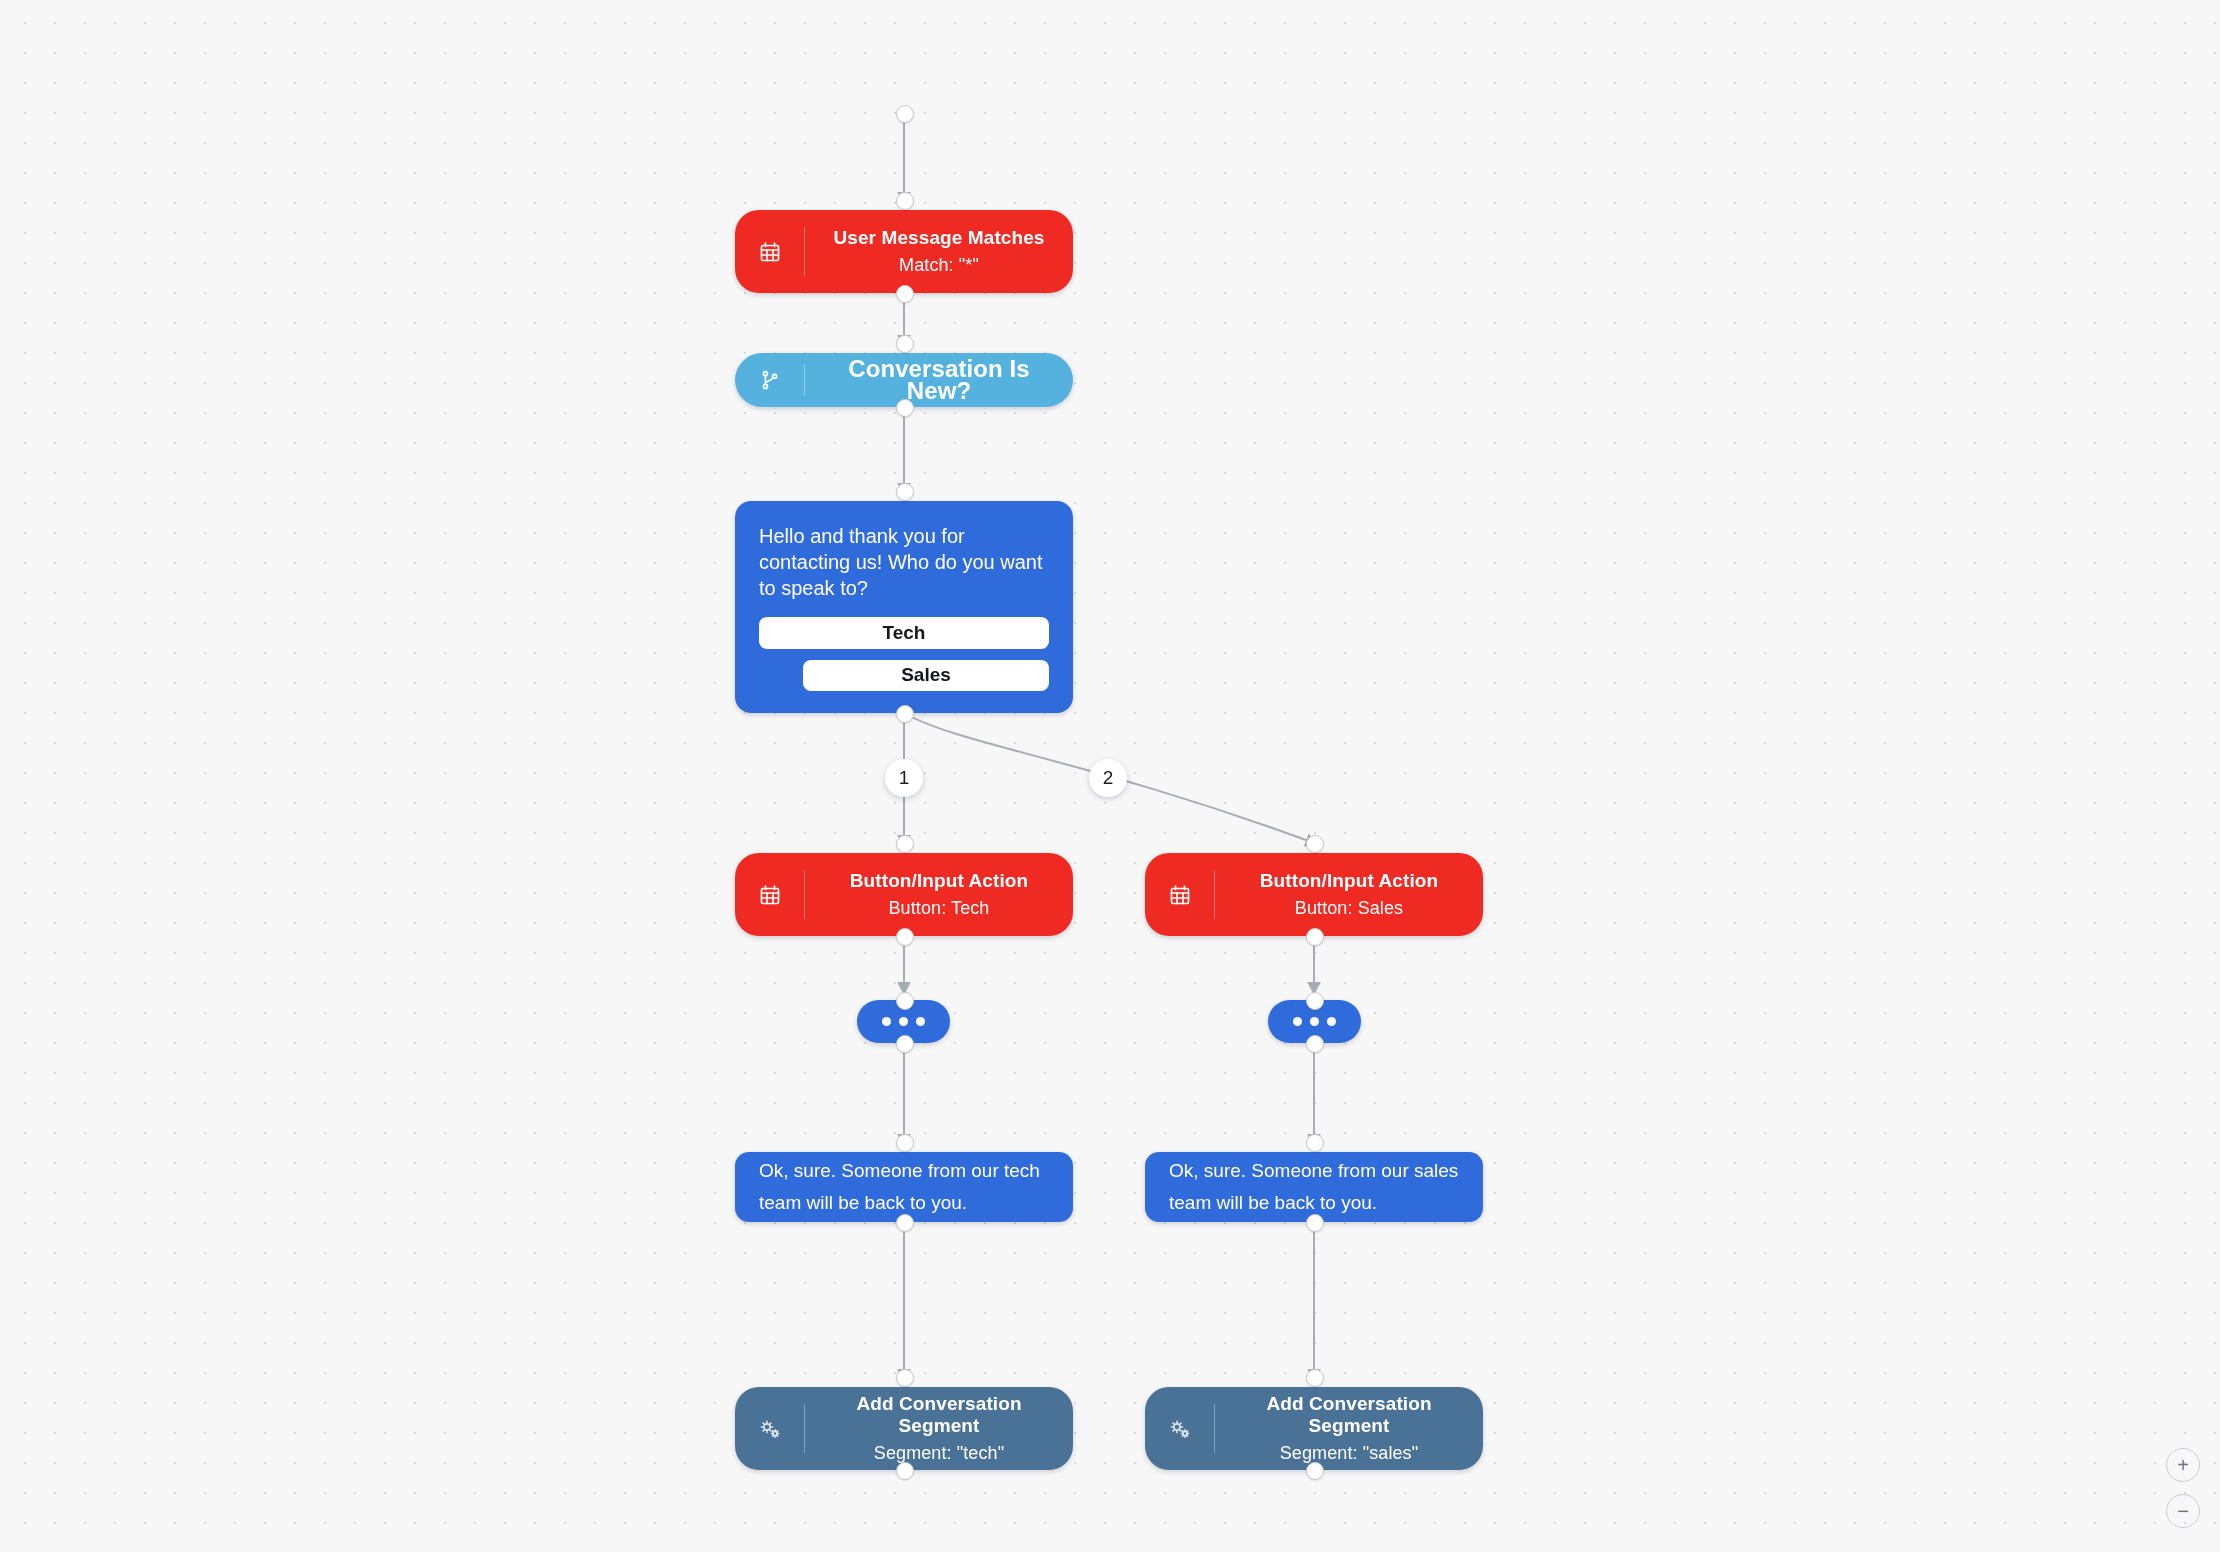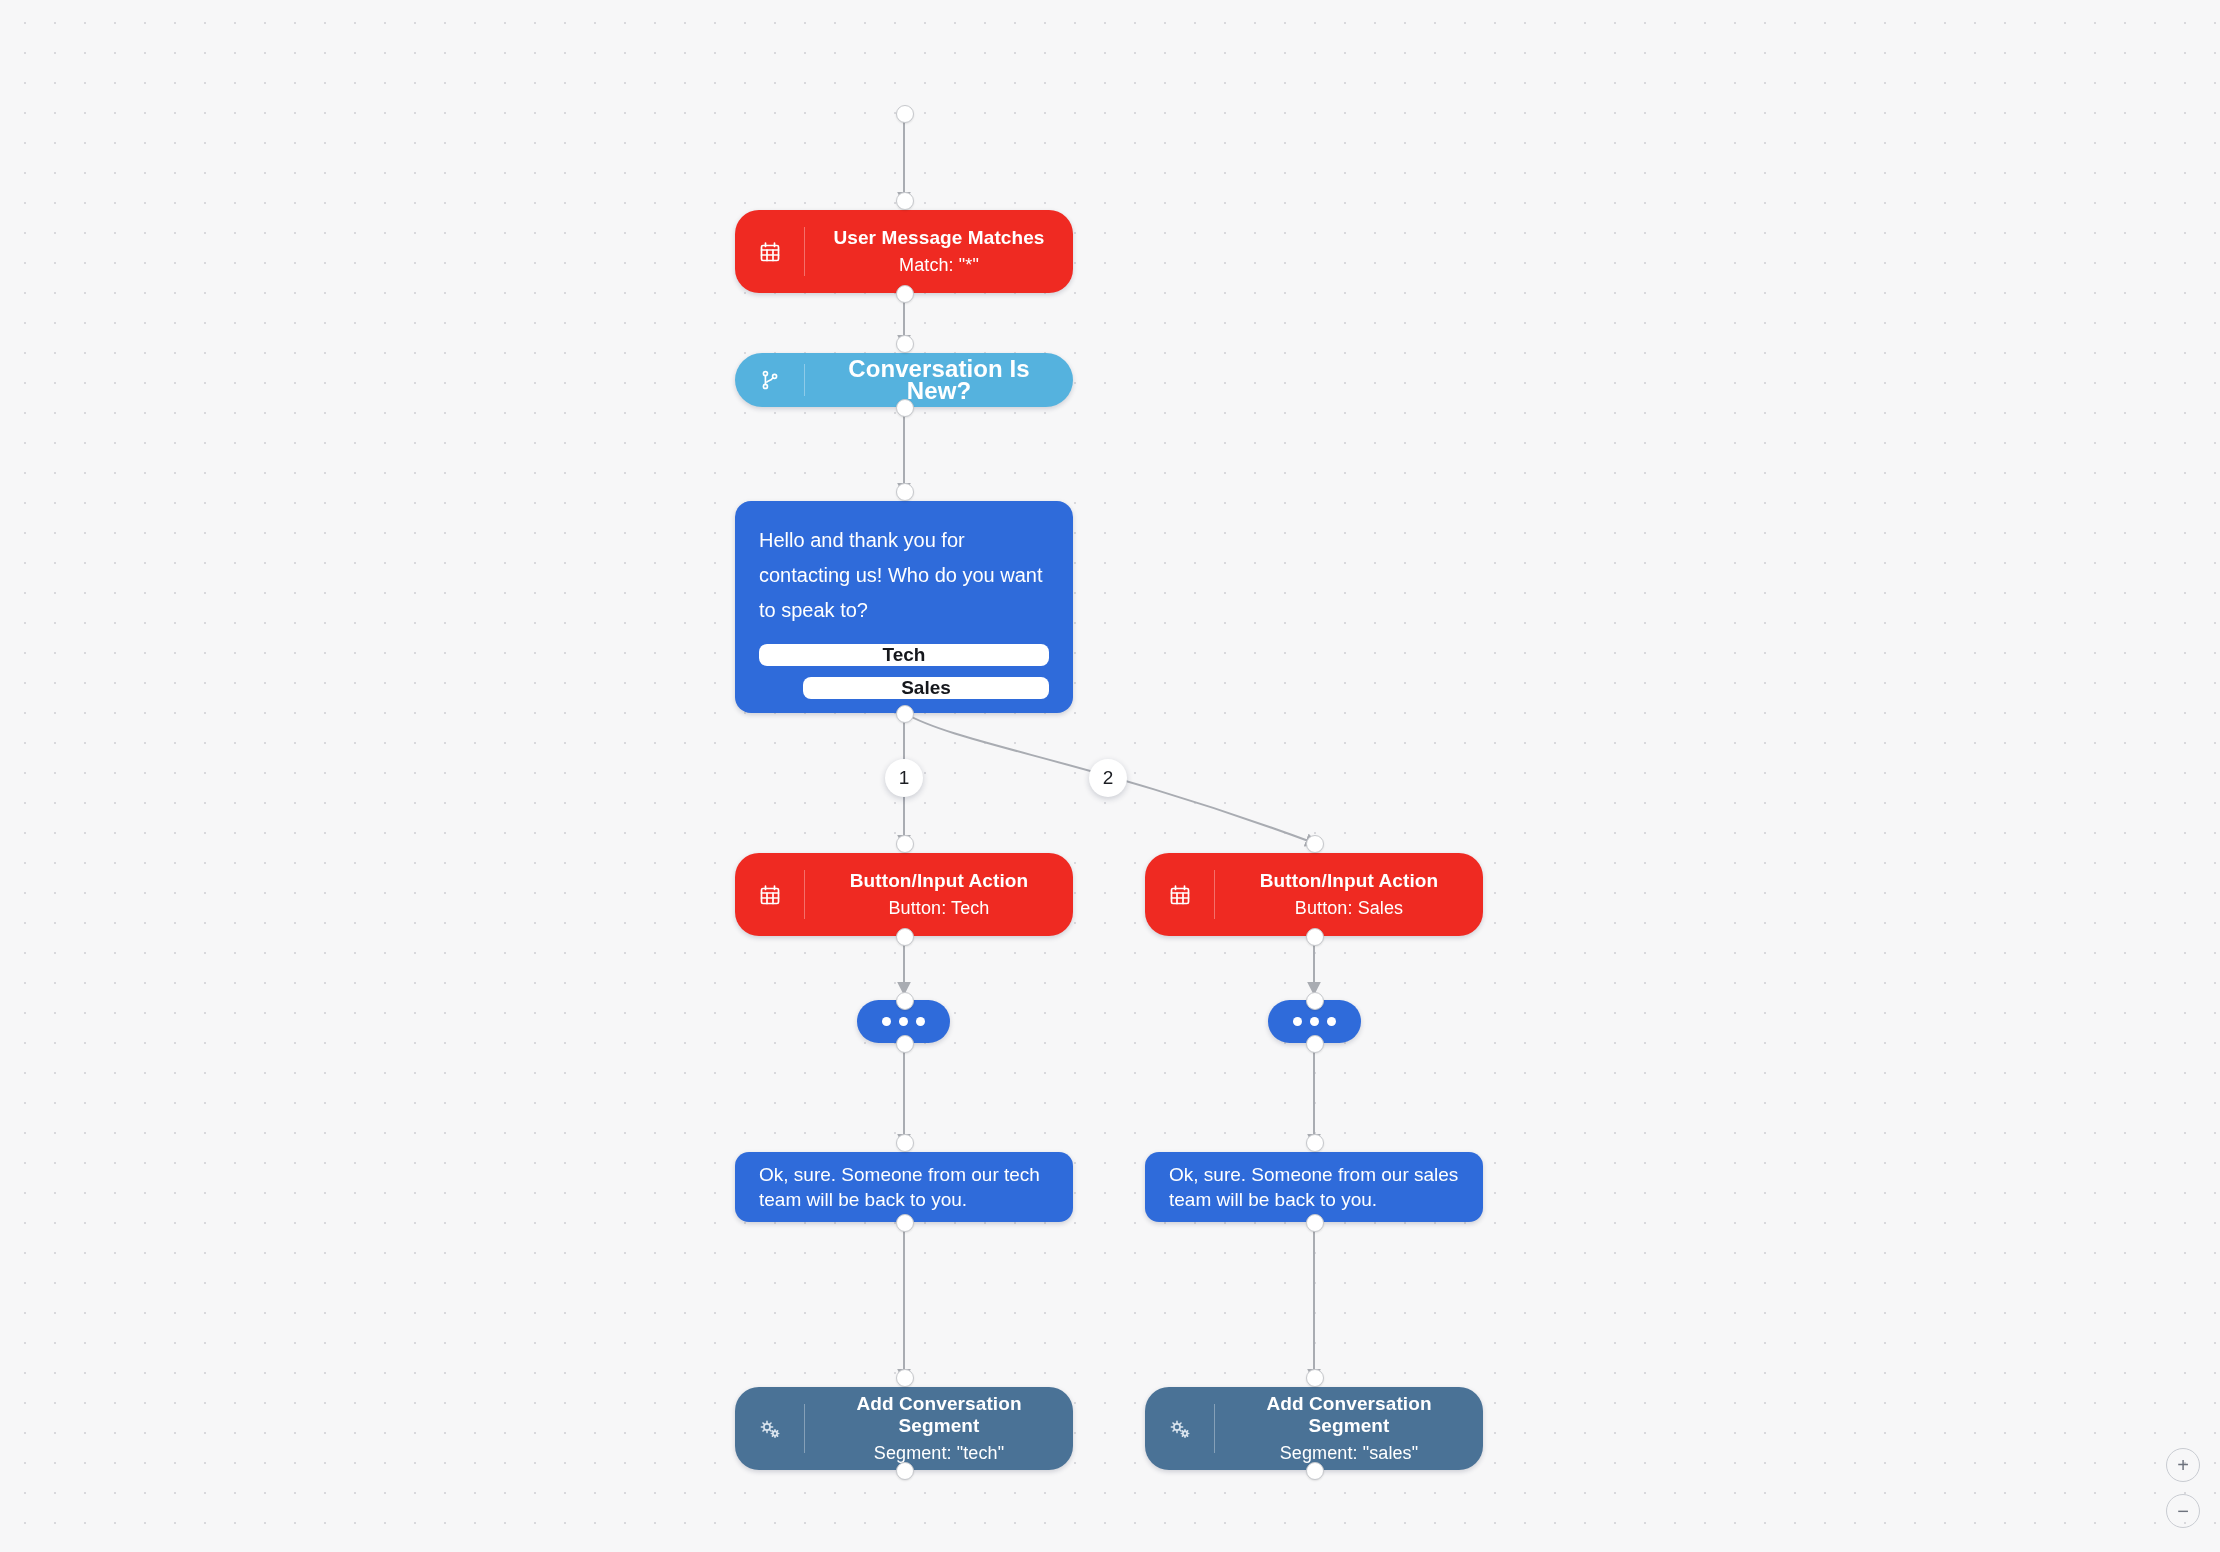--- a/index.html
+++ b/index.html
@@ -107,21 +107,21 @@
   #node-msg {
     left: 735px; top: 501px; width: 338px; height: 212px;
     flex-direction: column;
     align-items: stretch;
     justify-content: flex-start;
     padding: 22px 24px;
     border-radius: 16px;
   }
   #node-msg .msg-text {
     font-size: 20px;
-    line-height: 35px;
+    line-height: 26px;
     color: #ffffff;
     margin-bottom: 16px;
   }
   #node-msg .msg-btn {
     background: #ffffff;
     color: #15171c;
     font-size: 19px;
     font-weight: bold;
     height: 38px;
     border-radius: 8px;
@@ -150,21 +150,21 @@
 
   #node-reply-left  { left: 735px; top: 1152px; width: 338px; height: 70px; }
   #node-reply-right { left: 1145px; top: 1152px; width: 338px; height: 70px; }
   .reply {
     padding: 0 24px;
     align-items: center;
     border-radius: 14px;
   }
   .reply .msg-text {
     font-size: 19px;
-    line-height: 25px;
+    line-height: 32px;
   }
 
   #node-seg-left  { left: 735px; top: 1387px; width: 338px; height: 83px; }
   #node-seg-right { left: 1145px; top: 1387px; width: 338px; height: 83px; }
 
   
   .port {
     position: absolute;
     width: 16px; height: 16px;
     margin-left: -8px; margin-top: -8px;

